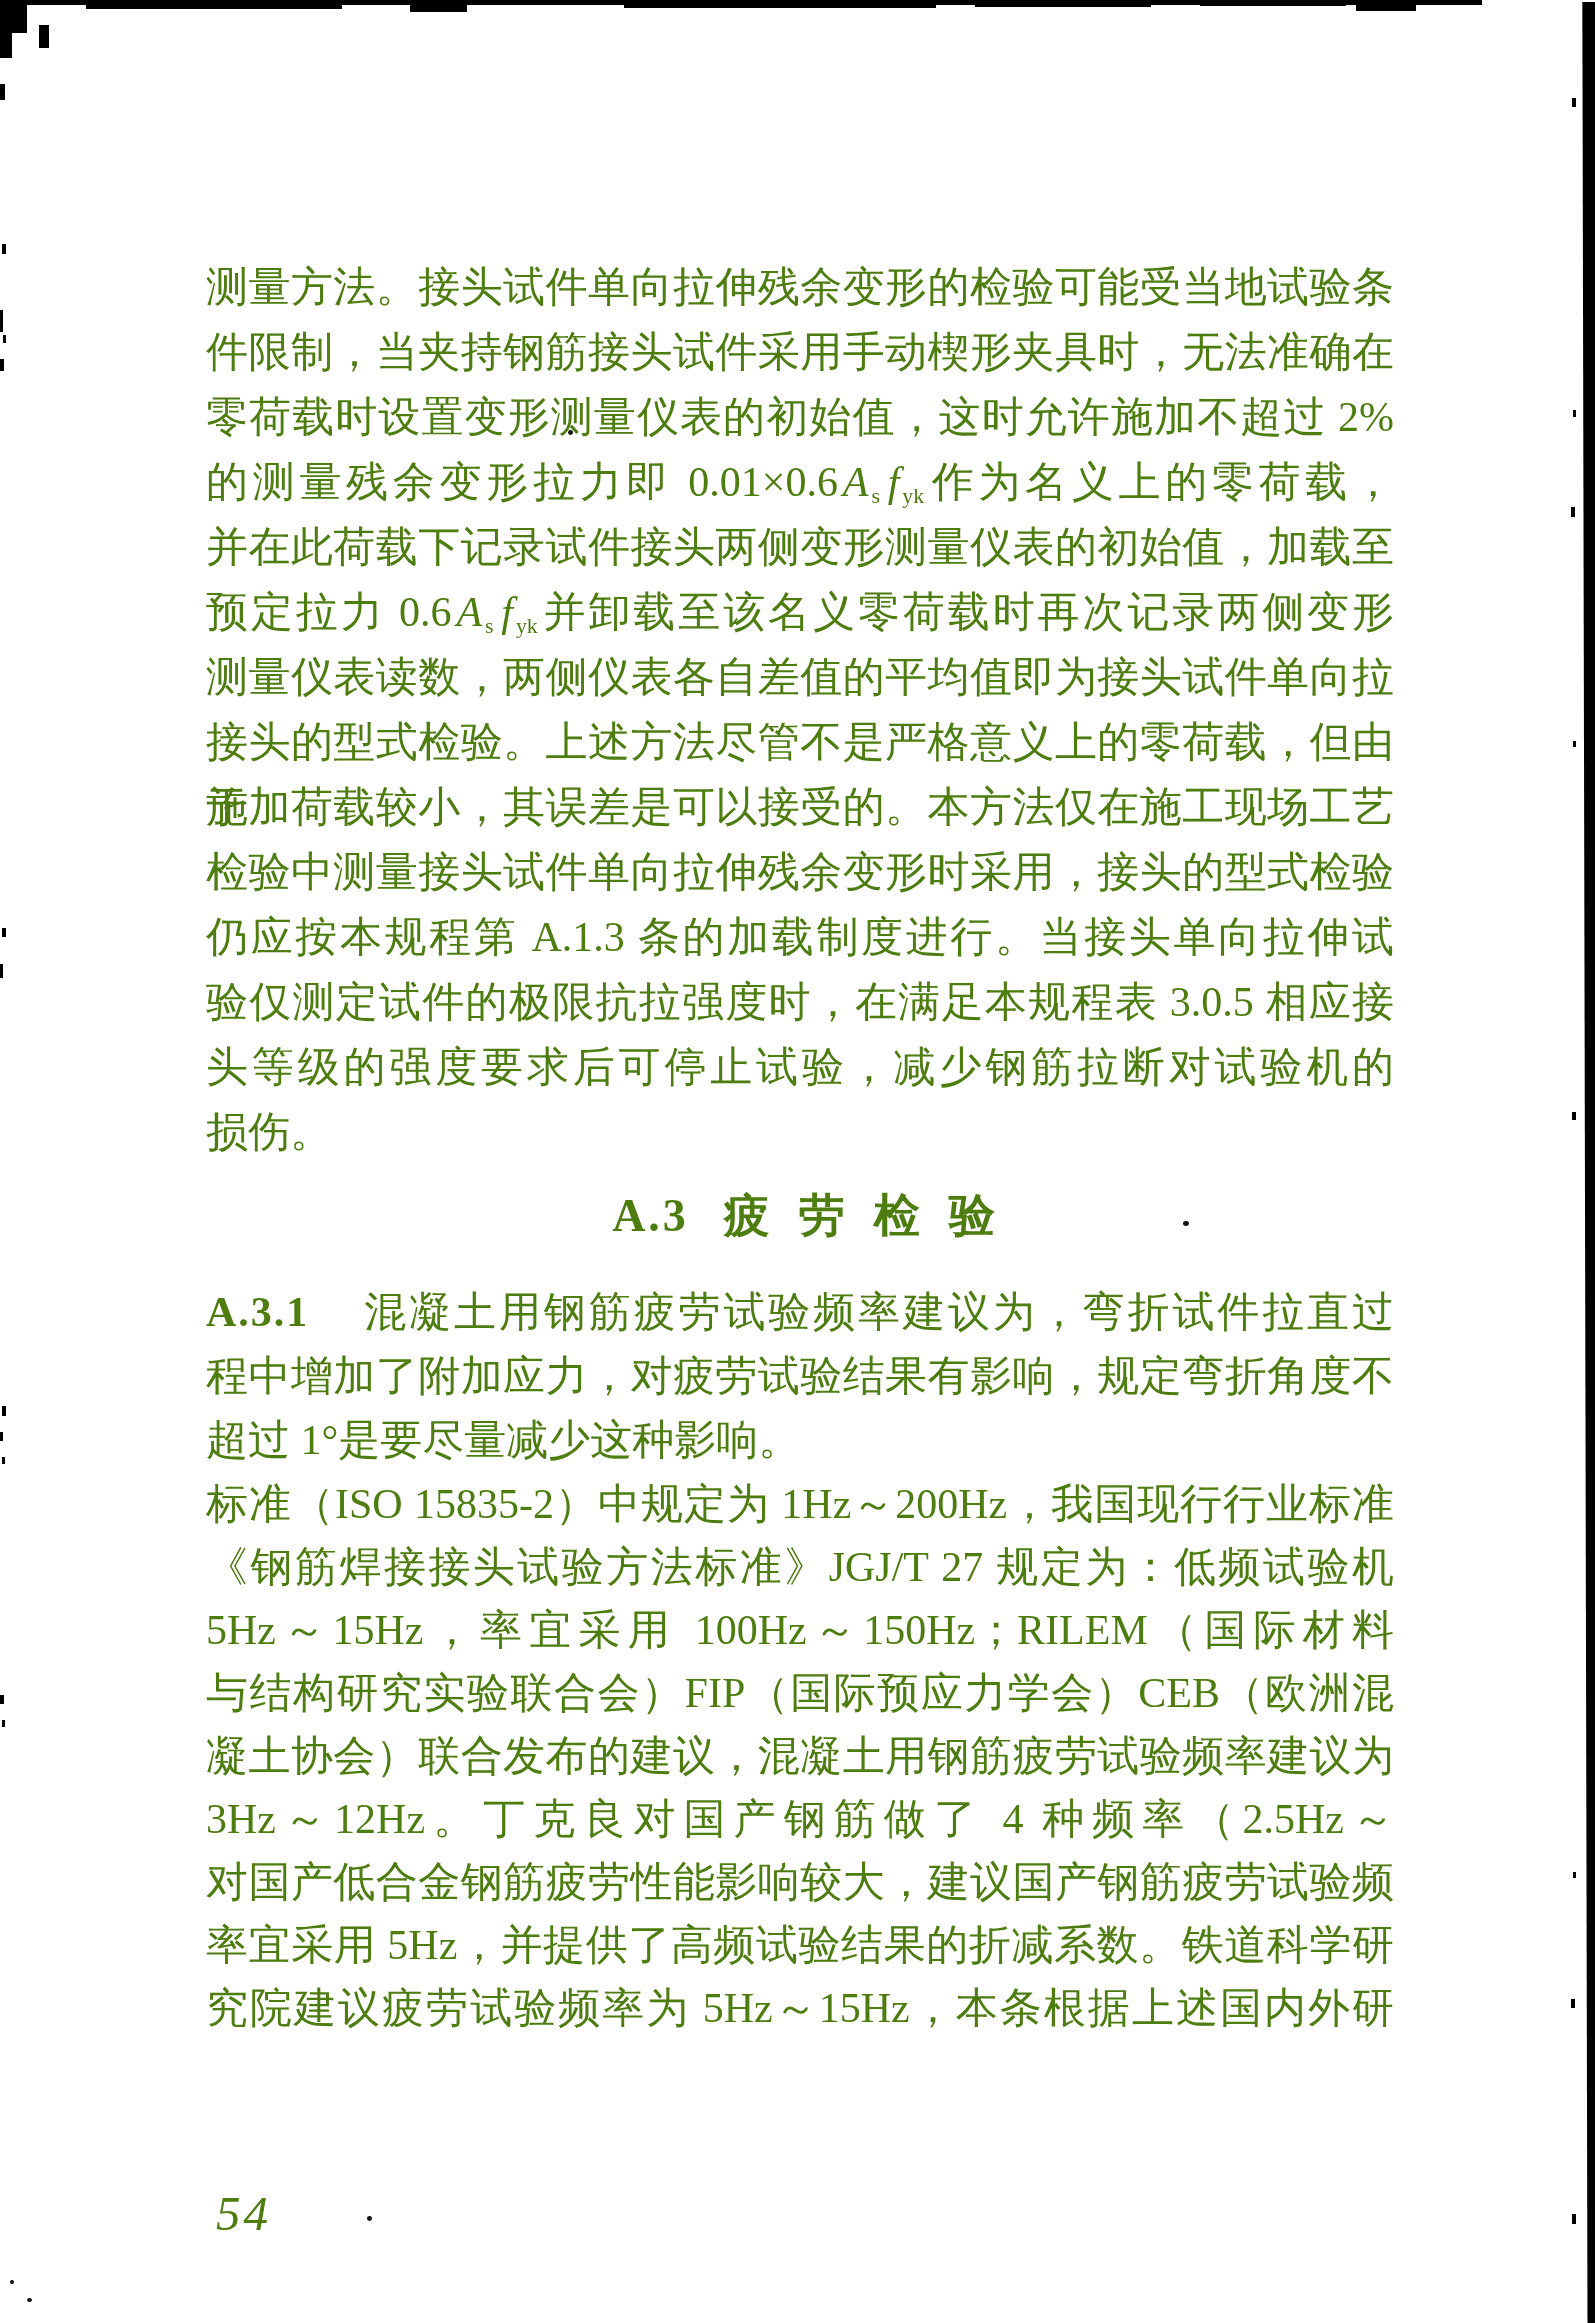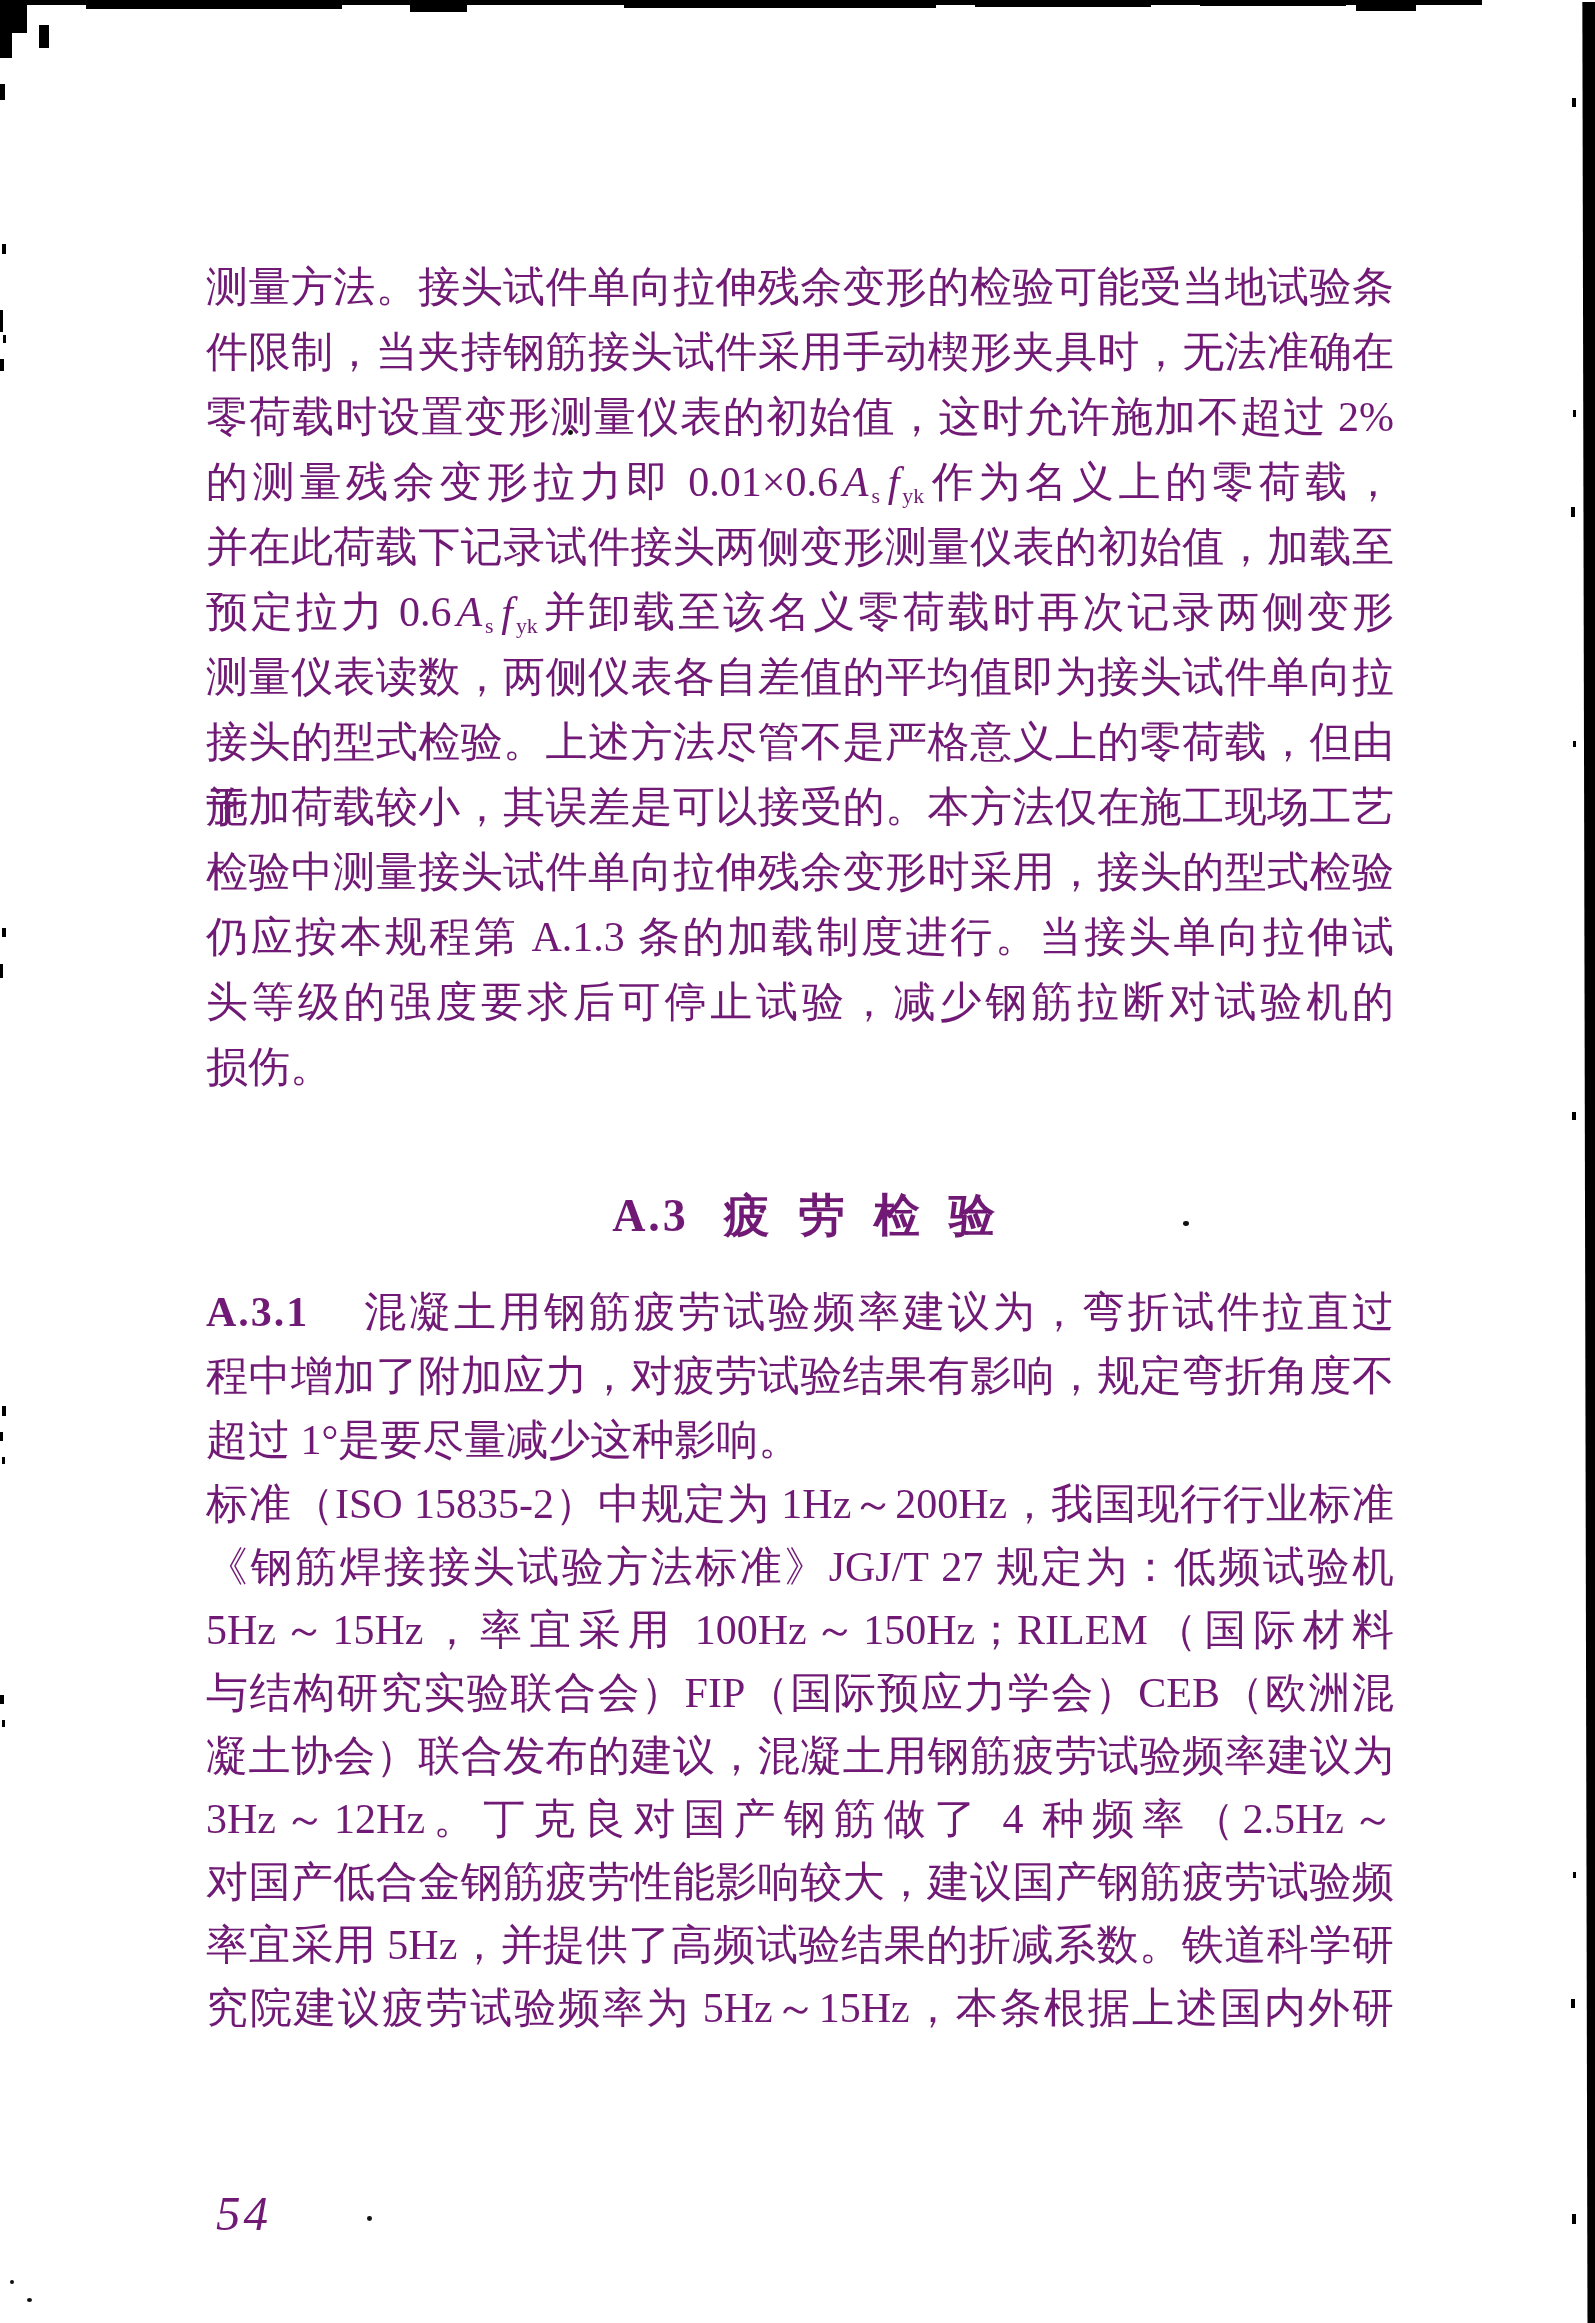--- a/index.html
+++ b/index.html
@@ -1,19 +1,19 @@
 <!DOCTYPE html>
 <html><head>
 <meta charset="utf-8">
 <style>
   html,body{margin:0;padding:0;background:#e8e8e8;}
   .page{
     position:relative; width:1596px; height:2323px; background:#ffffff;
     overflow:hidden; font-family:"Liberation Serif","DejaVu Serif",serif;
-    color:#701a75;
+    color:#4d7c0f;
   }
   .para{position:absolute; left:206px; width:1188px;}
   .line{
     text-align:justify; text-align-last:justify;
     font-size:42px; white-space:normal; overflow:visible;
   }
   .p1 .line{line-height:65px; height:65px;}
   .a31 .line{line-height:64px; height:64px;}
   .a32 .line{line-height:63px; height:63px;}
   .line.last{text-align-last:left;}
@@ -91,20 +91,21 @@
     <div class="line">件限制，当夹持钢筋接头试件采用手动楔形夹具时，无法准确在</div>
     <div class="line">零荷载时设置变形测量仪表的初始值，这时允许施加不超过 2%</div>
     <div class="line"><span>的测量残余变形拉力即 0.01×0.6</span><i class="var">A</i><sub>s</sub><i class="var">f</i><sub>yk</sub><span>作为名义上的零荷载，</span></div>
     <div class="line">并在此荷载下记录试件接头两侧变形测量仪表的初始值，加载至</div>
     <div class="line"><span>预定拉力 0.6</span><i class="var">A</i><sub>s</sub><i class="var">f</i><sub>yk</sub><span>并卸载至该名义零荷载时再次记录两侧变形</span></div>
     <div class="line">测量仪表读数，两侧仪表各自差值的平均值即为接头试件单向拉</div>
     <div class="line">接头的型式检验。上述方法尽管不是严格意义上的零荷载，但由于</div>
     <div class="line">施加荷载较小，其误差是可以接受的。本方法仅在施工现场工艺</div>
     <div class="line">检验中测量接头试件单向拉伸残余变形时采用，接头的型式检验</div>
     <div class="line">仍应按本规程第 A.1.3 条的加载制度进行。当接头单向拉伸试</div>
+    <div class="line">验仅测定试件的极限抗拉强度时，在满足本规程表 3.0.5 相应接</div>
     <div class="line">头等级的强度要求后可停止试验，减少钢筋拉断对试验机的</div>
     <div class="line last">损伤。</div>
   </div>
 
   <h2 class="heading"><span class="sec-num">A.3</span><span class="sec-title">疲 劳 检 验</span></h2>
 
   <div class="para a31">
     <div class="line"><b class="clabel">A.3.1</b><span>混凝土用钢筋疲劳试验频率建议为，弯折试件拉直过</span></div>
     <div class="line">程中增加了附加应力，对疲劳试验结果有影响，规定弯折角度不</div>
     <div class="line last">超过 1°是要尽量减少这种影响。</div>

